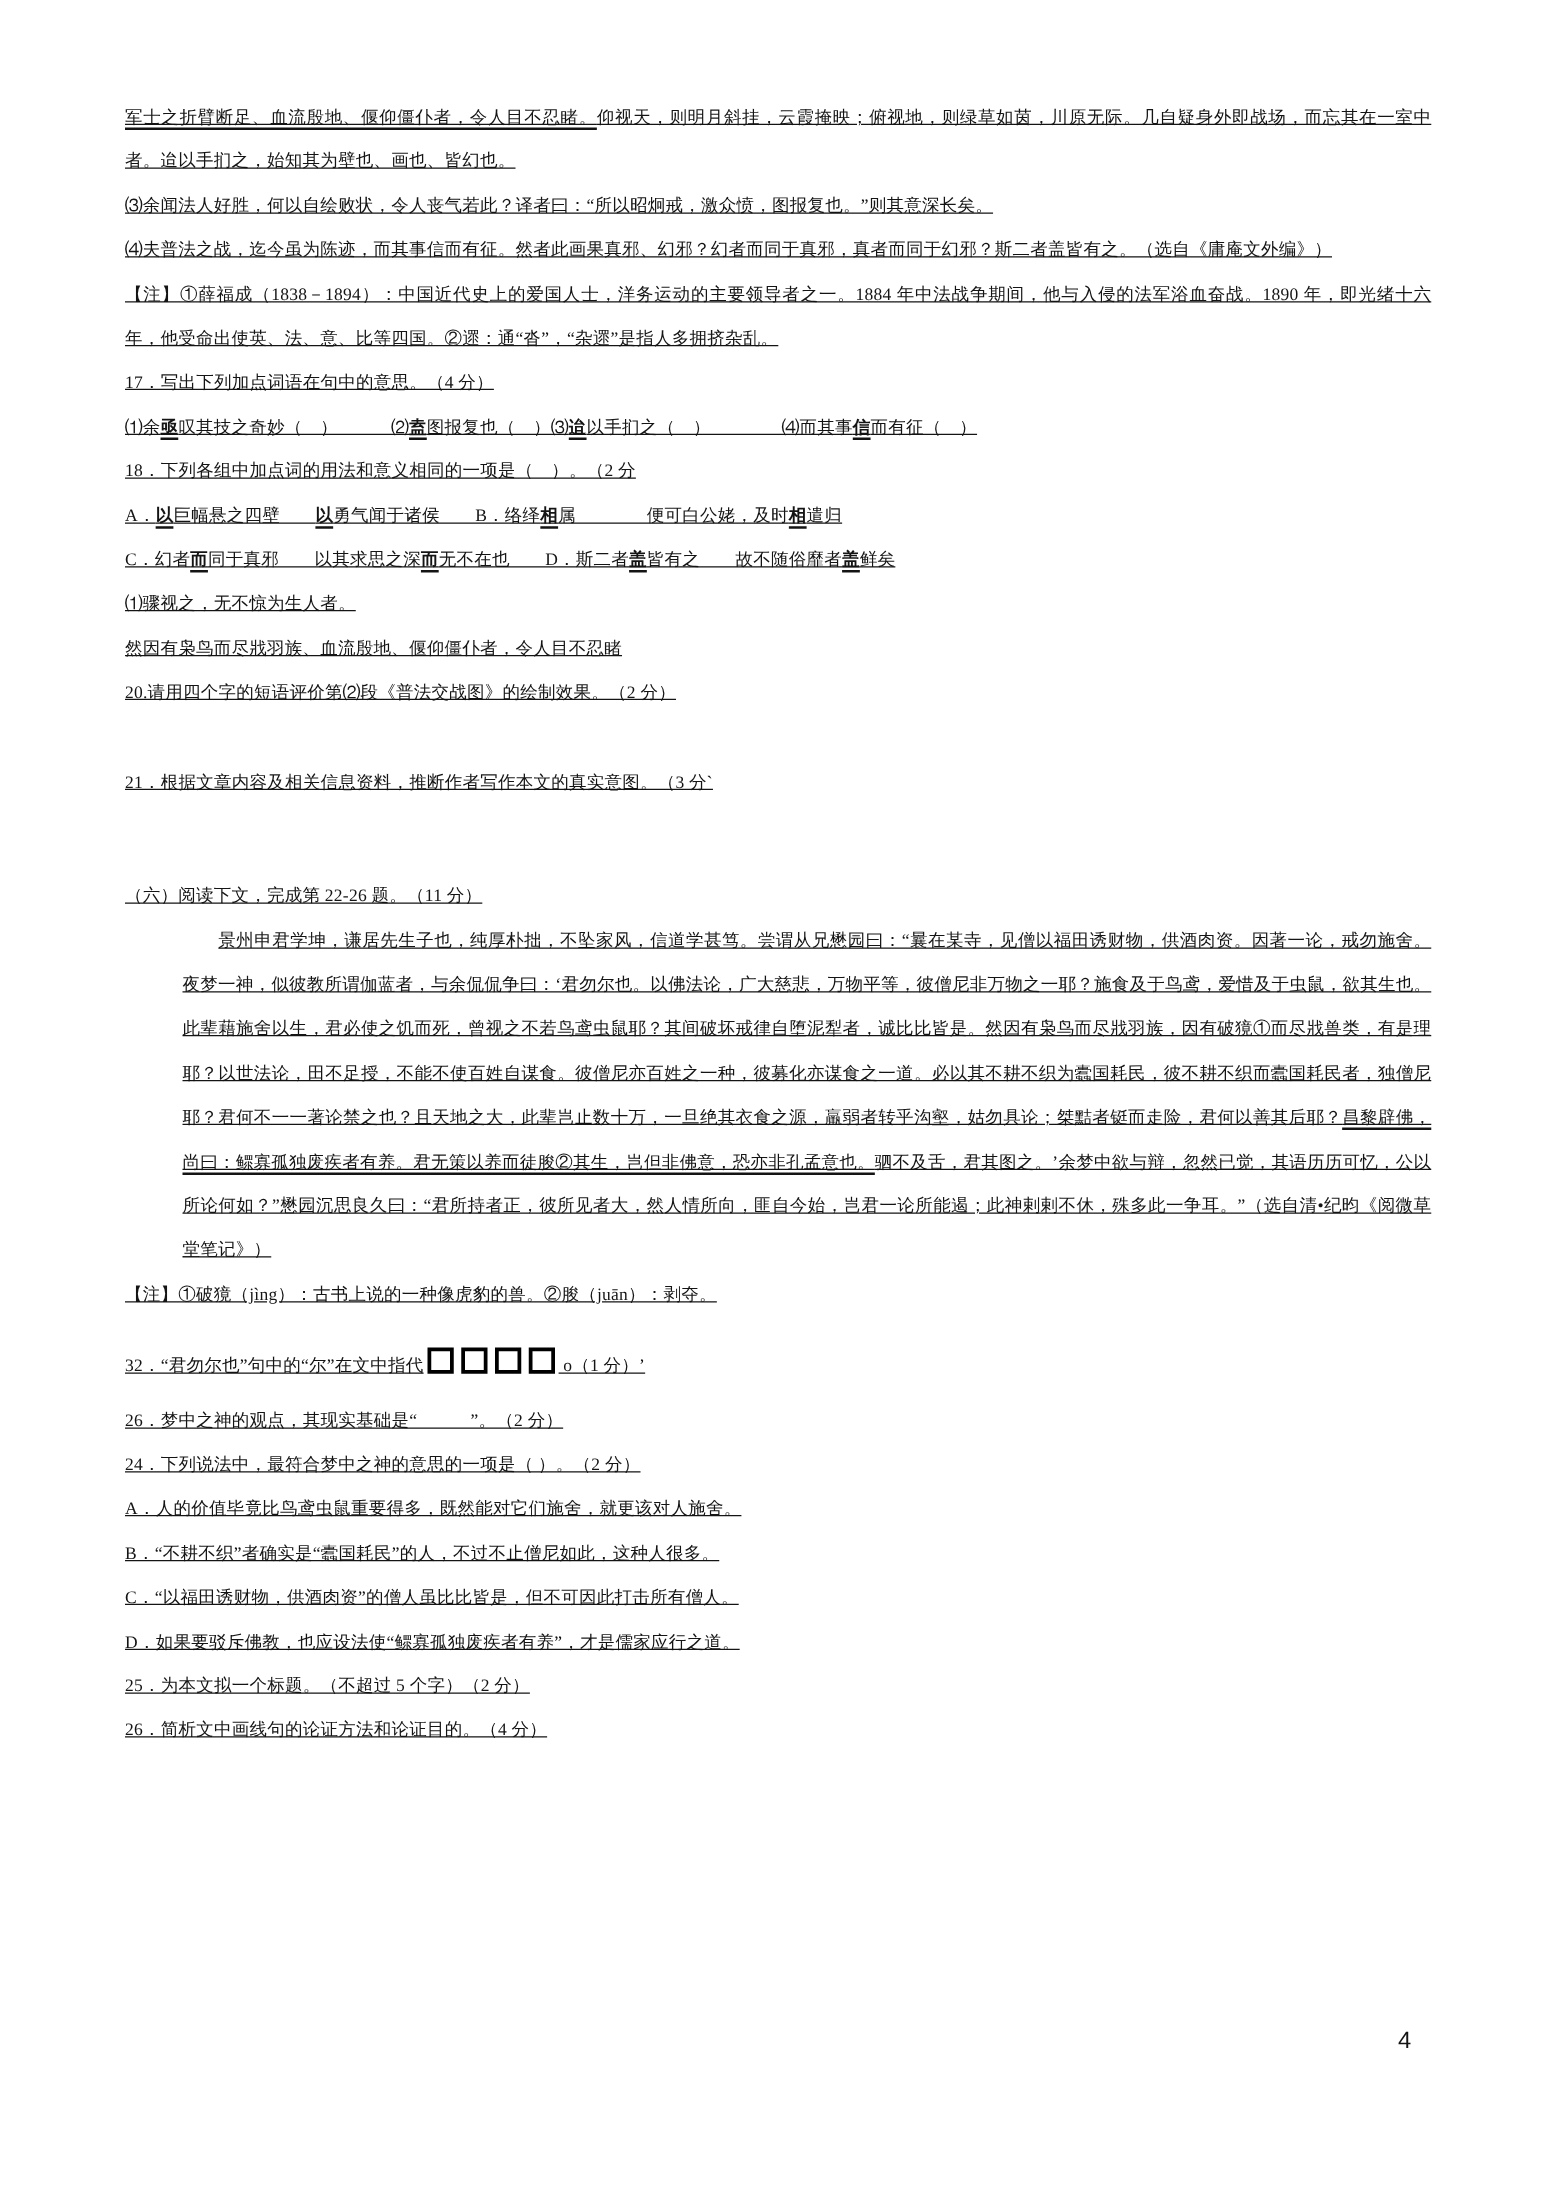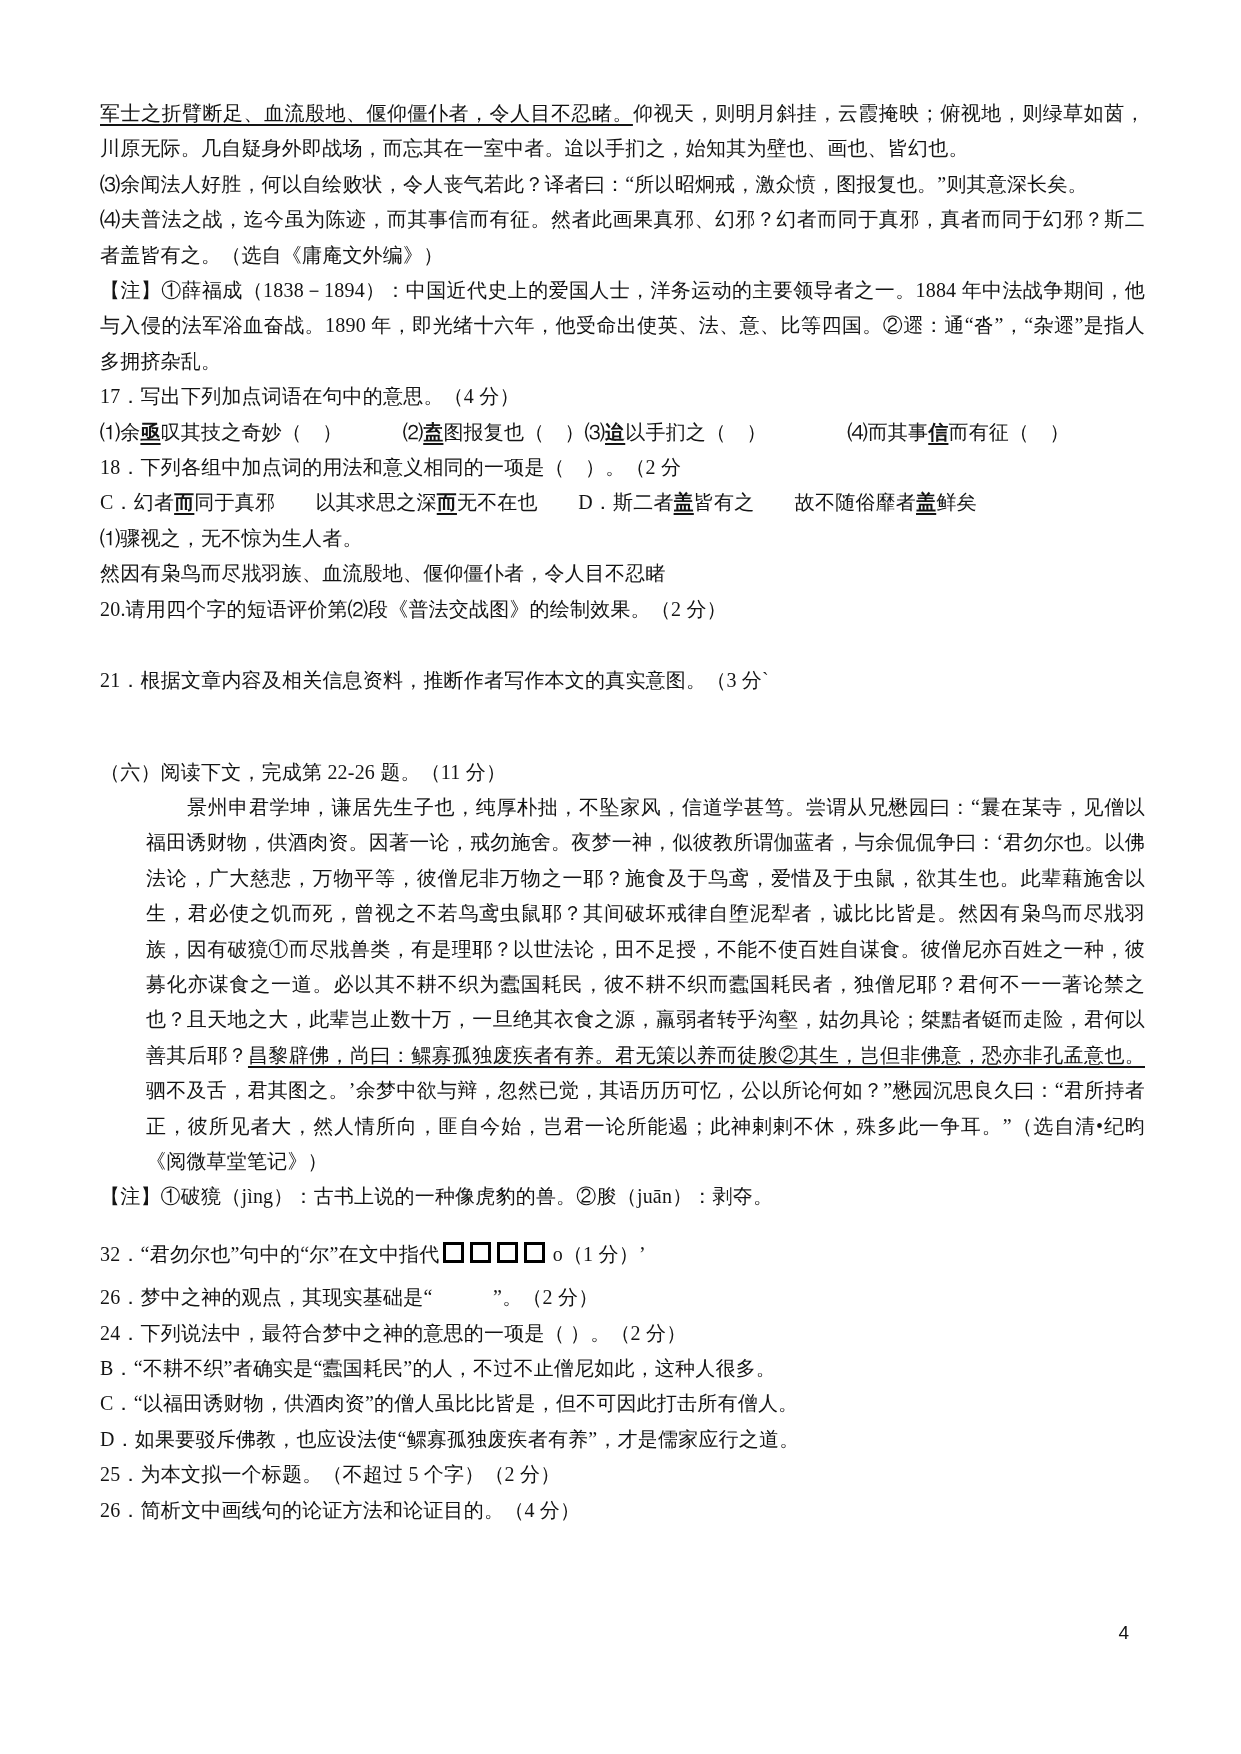--- a/index.html
+++ b/index.html
@@ -7,26 +7,27 @@
     width: 1241px;
     height: 1754px;
     background: #ffffff;
     position: relative;
     font-family: "Liberation Serif", "DejaVu Serif", serif;
     color: #141414;
   }
   .sheet {
     position: absolute;
     left: 100px;
-    top: 96px;
+    top: 77px;
     width: 1045px;
-    font-size: 20px;
+    font-size: 14px;
     line-height: 35.4px;
     text-align: justify;
     letter-spacing: 0.2px;
+    text-decoration: underline;
   }
   .line { min-height: 35.4px; }
   .indent { text-indent: 2.05em; margin-left: 46px; }
   .u {
     text-decoration: underline;
     text-underline-offset: 4px;
     text-decoration-thickness: 1.5px;
   }
   .bu {
     font-weight: 700;
@@ -57,33 +58,35 @@
 <body>
 
 <div class="sheet">
     <div class="line"><span class="u">军士之折臂断足、血流殷地、偃仰僵仆者，令人目不忍睹。</span><span>仰视天，则明月斜挂，云霞掩映；俯视地，则绿草如茵，川原无际。几自疑身外即战场，而忘其在一室中者。迨以手扪之，始知其为壁也、画也、皆幻也。</span></div>
     <div class="line"><span>⑶余闻法人好胜，何以自绘败状，令人丧气若此？译者曰：“所以昭炯戒，激众愤，图报复也。”则其意深长矣。</span></div>
     <div class="line"><span>⑷夫普法之战，迄今虽为陈迹，而其事信而有征。然者此画果真邪、幻邪？幻者而同于真邪，真者而同于幻邪？斯二者盖皆有之。（选自《庸庵文外编》）</span></div>
     <div class="line"><span>【注】①薛福成（1838－1894）：中国近代史上的爱国人士，洋务运动的主要领导者之一。1884 年中法战争期间，他与入侵的法军浴血奋战。1890 年，即光绪十六年，他受命出使英、法、意、比等四国。②遝：通“沓”，“杂遝”是指人多拥挤杂乱。</span></div>
     <div class="line"><span>17．写出下列加点词语在句中的意思。（4 分）</span></div>
     <div class="line"><span>⑴余</span><span class="bu">亟</span><span>叹其技之奇妙（　）　　　⑵</span><span class="bu">盍</span><span>图报复也（　）⑶</span><span class="bu">迨</span><span>以手扪之（　）　　　　⑷而其事</span><span class="bu">信</span><span>而有征（　）</span></div>
     <div class="line"><span>18．下列各组中加点词的用法和意义相同的一项是（　）。（2 分</span></div>
+    <div class="line"><span>A．</span><span class="bu">以</span><span>巨幅悬之四壁　　</span><span class="bu">以</span><span>勇气闻于诸侯　　B．络绎</span><span class="bu">相</span><span>属　　　　便可白公姥，及时</span><span class="bu">相</span><span>遣归</span></div>
     <div class="line"><span>C．幻者</span><span class="bu">而</span><span>同于真邪　　以其求思之深</span><span class="bu">而</span><span>无不在也　　D．斯二者</span><span class="bu">盖</span><span>皆有之　　故不随俗靡者</span><span class="bu">盖</span><span>鲜矣</span></div>
     <div class="line"><span>⑴骤视之，无不惊为生人者。</span></div>
     <div class="line"><span>然因有枭鸟而尽戕羽族、血流殷地、偃仰僵仆者，令人目不忍睹</span></div>
     <div class="line"><span>20.请用四个字的短语评价第⑵段《普法交战图》的绘制效果。（2 分）</span></div>
     <div class="spacer" style="height: 36px;"></div>
     <div class="line"><span>21．根据文章内容及相关信息资料，推断作者写作本文的真实意图。（3 分`</span></div>
     <div class="spacer" style="height: 56px;"></div>
     <div class="line"><span>（六）阅读下文，完成第 22-26 题。（11 分）</span></div>
     <div class="line indent"><span>景州申君学坤，谦居先生子也，纯厚朴拙，不坠家风，信道学甚笃。尝谓从兄懋园曰：“曩在某寺，见僧以福田诱财物，供酒肉资。因著一论，戒勿施舍。夜梦一神，似彼教所谓伽蓝者，与余侃侃争曰：‘君勿尔也。以佛法论，广大慈悲，万物平等，彼僧尼非万物之一耶？施食及于鸟鸢，爱惜及于虫鼠，欲其生也。此辈藉施舍以生，君必使之饥而死，曾视之不若鸟鸢虫鼠耶？其间破坏戒律自堕泥犁者，诚比比皆是。然因有枭鸟而尽戕羽族，因有破獍①而尽戕兽类，有是理耶？以世法论，田不足授，不能不使百姓自谋食。彼僧尼亦百姓之一种，彼募化亦谋食之一道。必以其不耕不织为蠹国耗民，彼不耕不织而蠹国耗民者，独僧尼耶？君何不一一著论禁之也？且天地之大，此辈岂止数十万，一旦绝其衣食之源，羸弱者转乎沟壑，姑勿具论；桀黠者铤而走险，君何以善其后耶？</span><span class="u">昌黎辟佛，尚曰：鳏寡孤独废疾者有养。君无策以养而徒朘②其生，岂但非佛意，恐亦非孔孟意也。</span><span>驷不及舌，君其图之。’余梦中欲与辩，忽然已觉，其语历历可忆，公以所论何如？”懋园沉思良久曰：“君所持者正，彼所见者大，然人情所向，匪自今始，岂君一论所能遏；此神剌剌不休，殊多此一争耳。”（选自清•纪昀《阅微草堂笔记》）</span></div>
     <div class="line"><span>【注】①破獍（jìng）：古书上说的一种像虎豹的兽。②朘（juān）：剥夺。</span></div>
     <div class="spacer" style="height: 22px;"></div>
     <div class="line"><span>32．“君勿尔也”句中的“尔”在文中指代</span><span class="box"></span><span class="box"></span><span class="box"></span><span class="box"></span><span> o（1 分）’</span></div>
     <div class="line" style="margin-top: 8px;"><span>26．梦中之神的观点，其现实基础是“　　　”。（2 分）</span></div>
     <div class="line"><span>24．下列说法中，最符合梦中之神的意思的一项是（ ）。（2 分）</span></div>
+    <div class="line"><span>A．人的价值毕竟比鸟鸢虫鼠重要得多，既然能对它们施舍，就更该对人施舍。</span></div>
     <div class="line"><span>B．“不耕不织”者确实是“蠹国耗民”的人，不过不止僧尼如此，这种人很多。</span></div>
     <div class="line"><span>C．“以福田诱财物，供酒肉资”的僧人虽比比皆是，但不可因此打击所有僧人。</span></div>
     <div class="line"><span>D．如果要驳斥佛教，也应设法使“鳏寡孤独废疾者有养”，才是儒家应行之道。</span></div>
     <div class="line"><span>25．为本文拟一个标题。（不超过 5 个字）（2 分）</span></div>
     <div class="line"><span>26．简析文中画线句的论证方法和论证目的。（4 分）</span></div>
   </div>
 <div class="footer-page">4</div>
 
 </body></html>

